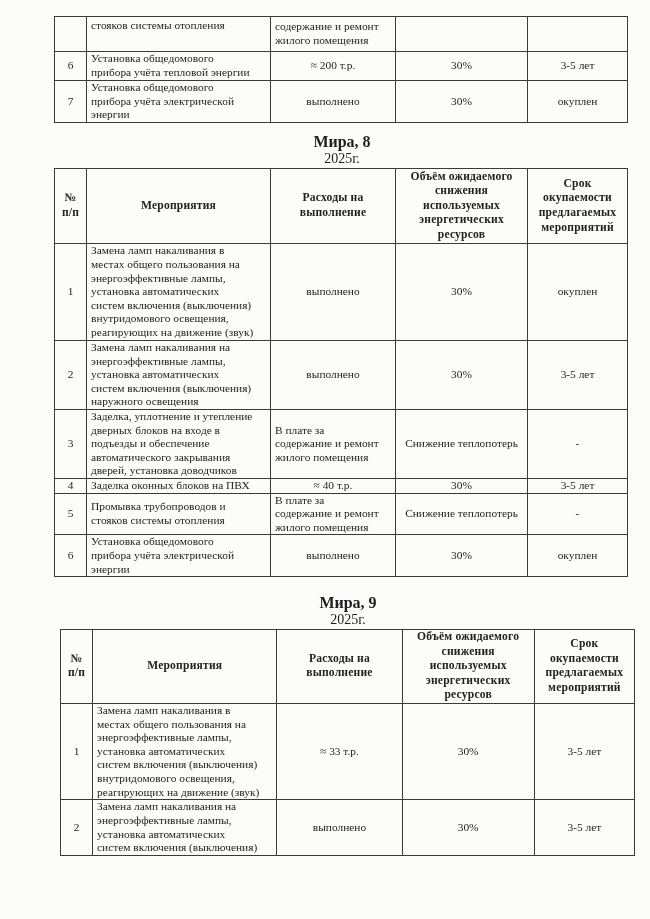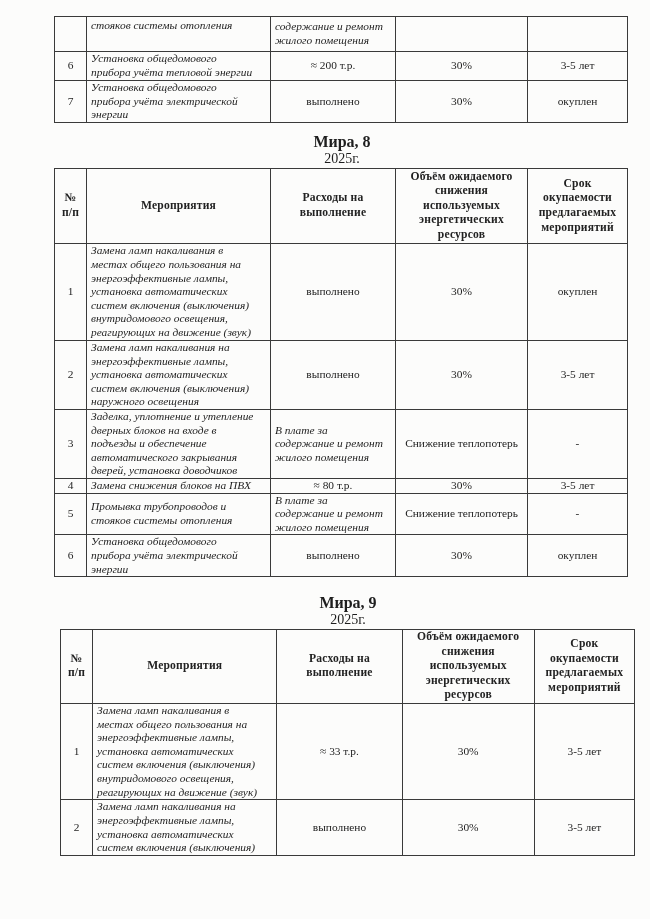--- a/index.html
+++ b/index.html
@@ -24,21 +24,21 @@
       line-height: 13.6px;
     }
     td, th {
       border: 1px solid #3a3a3a;
       padding: 0 4px;
       vertical-align: middle;
       overflow: hidden;
     }
     td.num { text-align: center; padding: 0; }
     td.center { text-align: center; }
-    td.left { text-align: left; font-style: italic; }
+    td.left { text-align: left; }
     th {
       font-weight: bold;
       text-align: center;
       font-size: 11.6px;
       line-height: 14.6px;
       color: #222;
       letter-spacing: 0.2px;
     }
     .heading {
       position: absolute;
@@ -177,22 +177,22 @@
 автоматического закрывания
 дверей, установка доводчиков</td>
       <td class="left cell-text">В плате за
 содержание и ремонт
 жилого помещения</td>
       <td class="center">Снижение теплопотерь</td>
       <td class="center">-</td>
     </tr>
     <tr style="height:14px">
       <td class="num">4</td>
-      <td class="left cell-text">Замена снижения блоков на ПВХ</td>
-      <td class="center cell-text">≈ 80 т.р.</td>
+      <td class="left cell-text">Заделка оконных блоков на ПВХ</td>
+      <td class="center cell-text">≈ 40 т.р.</td>
       <td class="center">30%</td>
       <td class="center">3-5 лет</td>
     </tr>
     <tr style="height:41px">
       <td class="num">5</td>
       <td class="left cell-text">Промывка трубопроводов и
 стояков системы отопления</td>
       <td class="left cell-text">В плате за
 содержание и ремонт
 жилого помещения</td>

